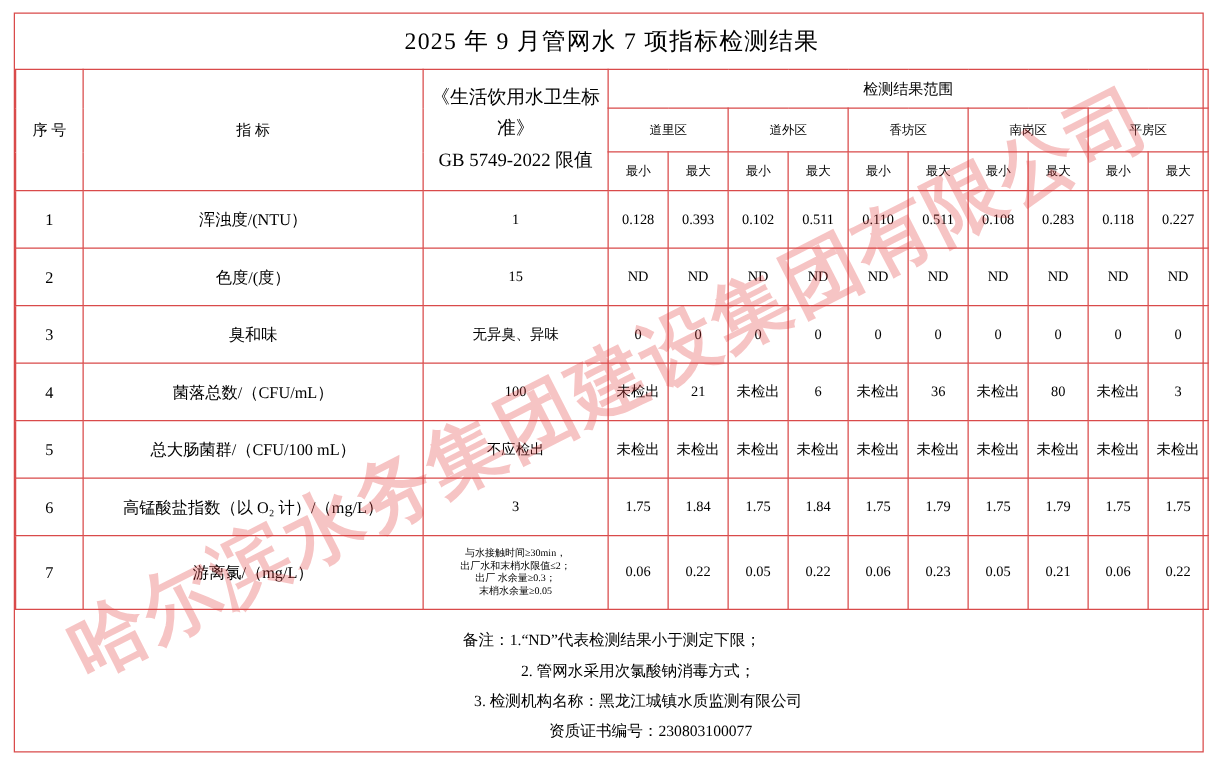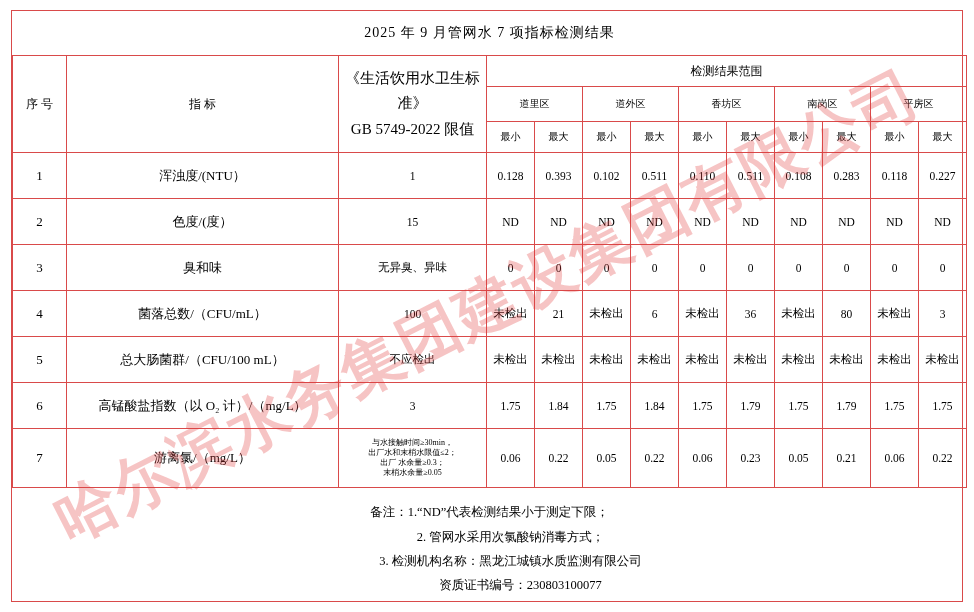--- a/index.html
+++ b/index.html
@@ -34,21 +34,21 @@
     border: 1px solid #d94a4a;
     text-align: center;
     vertical-align: middle;
     font-weight: normal;
     padding: 2px 1px;
   }
   .title-cell {
     border: none !important;
     border-bottom: 1px solid #d94a4a !important;
     height: 40px;
-    font-size: 14px;
+    font-size: 19px;
     font-weight: bold;
     letter-spacing: 1px;
   }
   .hdr {
     font-size: 12px;
     font-weight: bold;
   }
   .hdr-sm {
     font-size: 10px;
     font-weight: bold;

